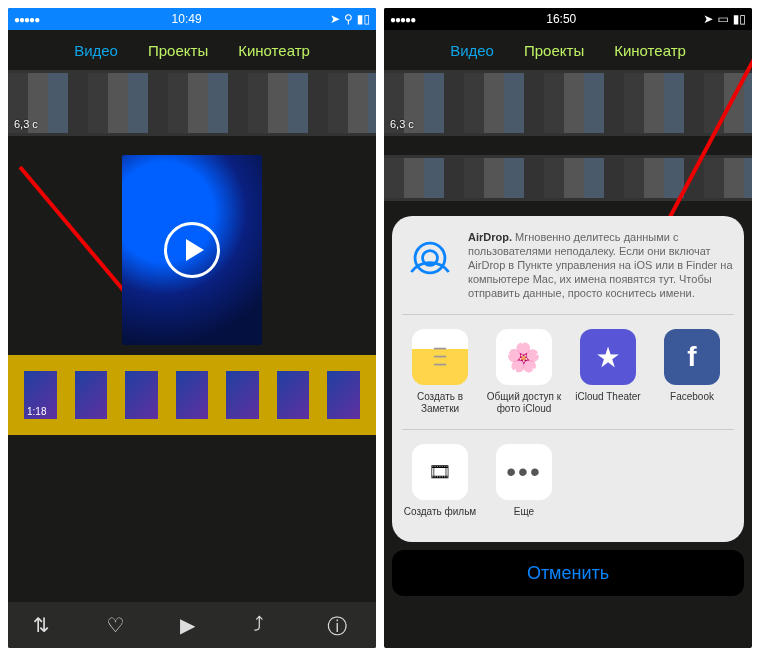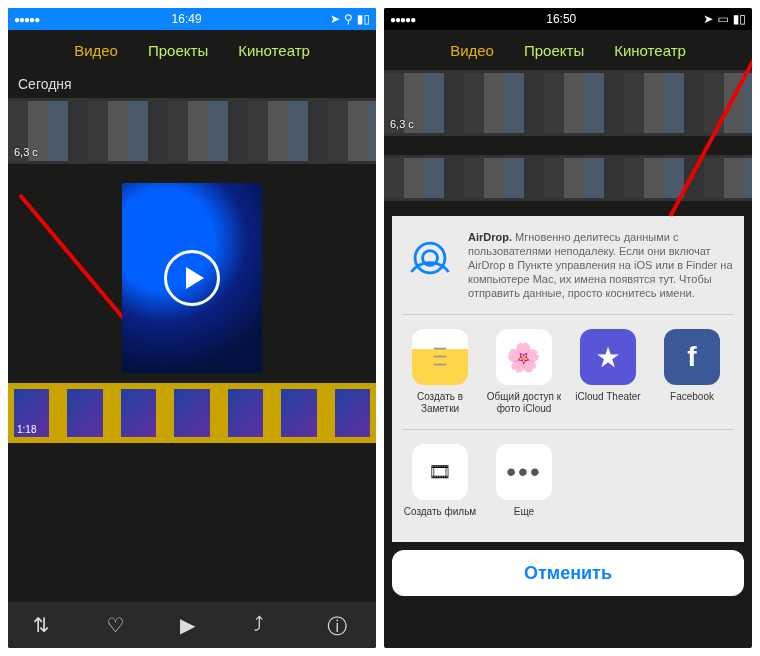--- a/index.html
+++ b/index.html
@@ -3,73 +3,72 @@
 <meta charset="utf-8">
 <style>
   body{margin:0;background:#fff;font-family:-apple-system,Helvetica,Arial;}
   .wrap{display:flex;gap:8px;padding:8px}
   .phone{width:368px;height:640px;background:#1a1a19;position:relative;overflow:hidden;border-radius:2px}
   .sbar{height:22px;display:flex;align-items:center;justify-content:space-between;padding:0 6px;font-size:12px;font-weight:500}
   .sbar.blue{background:#0a84ff;color:#fff}.sbar.dark{background:#000;color:#fff}
   .sb-l,.sb-r{display:flex;align-items:center;gap:4px}
   .dots{letter-spacing:-1px;font-size:10px}
   .tabs{height:40px;display:flex;align-items:center;justify-content:center;gap:30px;font-size:15px}
-  .tab{color:#bef264}.tab.active{color:#eab308}
+  .tab{color:#bef264}.tab.active{color:#0ea5e9}
   .sect{padding:6px 10px;font-size:14px;color:#ddd}
   .strip{height:60px;background:repeating-linear-gradient(90deg,#3a3a3a 0 20px,#555 20px 40px,#4a5a6a 40px 60px,#333 60px 80px);position:relative;margin-bottom:19px;border-top:3px solid #333;border-bottom:3px solid #333}
   .dur{position:absolute;left:6px;bottom:3px;font-size:11px;color:#fff;text-shadow:0 0 2px #000}
   .thumb{width:140px;height:190px;margin:10px auto;position:relative;background:radial-gradient(circle at 30% 30%,#0060ff 0 30%,#0a2080 50%,#041040 80%);border-radius:2px}
   .play{position:absolute;inset:0;margin:auto;width:50px;height:50px;border:3px solid #fff;border-radius:50%;display:flex;align-items:center;justify-content:center}
   .play::after{content:"";border-left:18px solid #fff;border-top:11px solid transparent;border-bottom:11px solid transparent;margin-left:5px}
-  .timeline{height:48px;margin:8px 0;background:#c9a400;display:flex;padding:6px;gap:18px}
+  .timeline{height:48px;margin:8px 0;background:#c9a400;display:flex;padding:16px;gap:18px}
   .tl-cell{flex:1;background:linear-gradient(135deg,#2040a0,#6030a0);position:relative}
   .tl-time{position:absolute;left:3px;bottom:2px;font-size:10px;color:#fff}
   .bbar{position:absolute;bottom:0;left:0;right:0;height:46px;background:#2a2a29;display:flex;align-items:center;justify-content:space-around;color:#ddd;font-size:20px}
   .ic{width:24px;height:24px;position:relative}
   .arrow1{position:absolute;top:10px;left:12px;width:200px;height:4px;background:#e00;transform:rotate(50deg);transform-origin:left}
   .arrow1::after{content:"";position:absolute;right:-2px;top:-6px;border-right:14px solid #e00;border-top:8px solid transparent;border-bottom:8px solid transparent;transform:rotate(180deg)}
   .sheet-ov{position:absolute;top:208px;left:8px;right:8px;bottom:8px}
-  .sheet{background:#ecebeb;border-radius:0;padding:14px 10px 10px}
+  .sheet{background:#ecebeb;border-radius:20px;padding:14px 10px 10px}
   .ad{display:flex;gap:10px;padding-bottom:14px;border-bottom:1px solid #ccc}
   .ad-ic{width:56px;height:56px;flex-shrink:0;position:relative}
   .ad-tx{font-size:11px;line-height:14px;color:#666}.ad-tx b{color:#333}
   .row{display:flex;gap:8px;padding:14px 0;border-bottom:1px solid #ccc}
   .app{width:76px;text-align:center}
   .app-ic{width:56px;height:56px;border-radius:12px;margin:0 auto 6px;background:#fff;display:flex;align-items:center;justify-content:center;font-size:28px}
   .app-lb{font-size:10px;line-height:12px;color:#333}
-  .cancel{margin-top:8px;background:#ffffff;border-radius:12px;height:46px;display:flex;align-items:center;justify-content:center;font-size:18px;color:#0a84ff;font-weight:700}
+  .cancel{margin-top:8px;background:#000000;border-radius:12px;height:46px;display:flex;align-items:center;justify-content:center;font-size:18px;color:#0a84ff;font-weight:400}
   .arrow2{position:absolute;top:10px;right:90px;width:230px;height:4px;background:#e00;transform:rotate(118deg);transform-origin:right}
   .arrow2::after{content:"";position:absolute;right:-2px;top:-6px;border-right:14px solid #e00;border-top:8px solid transparent;border-bottom:8px solid transparent;transform:rotate(180deg)}
   .sort-ic::before{content:"⇅"}.heart-ic::before{content:"♡"}.play-ic::before{content:"▶"}.share-ic::before{content:"⤴"}.info-ic::before{content:"ⓘ"}
   .airdrop-svg{width:56px;height:56px}
 </style>
 </head>
 <body>
 
 <div class="wrap">
 
 <div class="phone">
   <div class="sbar blue">
     <div class="sb-l">
           <span class="dots">●●●●●</span>
           <span></span>
         </div>
-    <span>16:49</span>
+    <span>10:49</span>
     <div class="sb-r">
           <span>➤</span>
           <span>⚲</span>
           <span>▮▯</span>
         </div>
   </div>
   <div class="tabs">
     <span class="tab active">Видео</span>
     <span class="tab">Проекты</span>
     <span class="tab">Кинотеатр</span>
   </div>
-  <div class="sect">Сегодня</div>
   <div class="strip">
         <span class="dur">6,3 с</span>
       </div>
   <div style="position:relative">
     <div class="arrow1"></div>
     <div class="thumb">
           <div class="play"></div>
         </div>
   </div>
   <div class="timeline">

